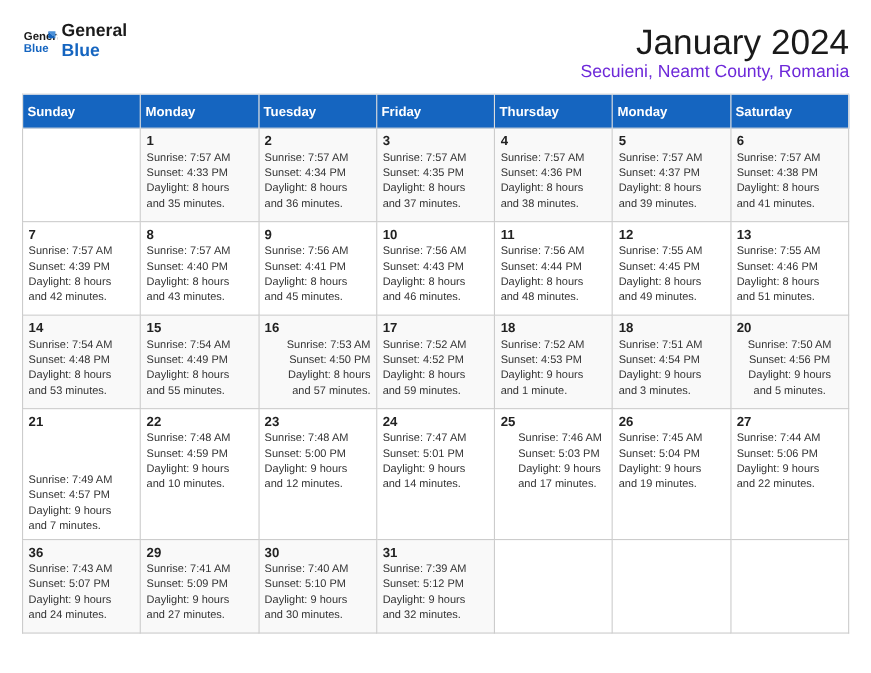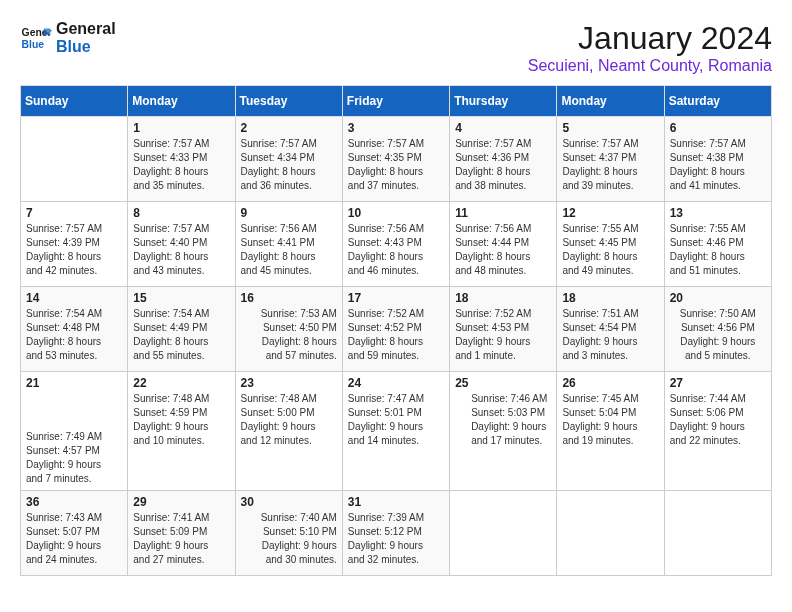--- a/index.html
+++ b/index.html
@@ -321,21 +321,21 @@
         </td>
         <td>
           <span class="day-number">29</span>
           <div class="day-info" style="white-space: pre-line;">Sunrise: 7:41 AM
 Sunset: 5:09 PM
 Daylight: 9 hours
 and 27 minutes.</div>
         </td>
         <td>
           <span class="day-number">30</span>
-          <div class="day-info" style="white-space: pre-line; text-align: right;">Sunrise: 7:40 AM
+          <div class="day-info" style="white-space: pre-line;">Sunrise: 7:40 AM
 Sunset: 5:10 PM
 Daylight: 9 hours
 and 30 minutes.</div>
         </td>
         <td>
           <span class="day-number">31</span>
           <div class="day-info" style="white-space: pre-line;">Sunrise: 7:39 AM
 Sunset: 5:12 PM
 Daylight: 9 hours
 and 32 minutes.</div>

